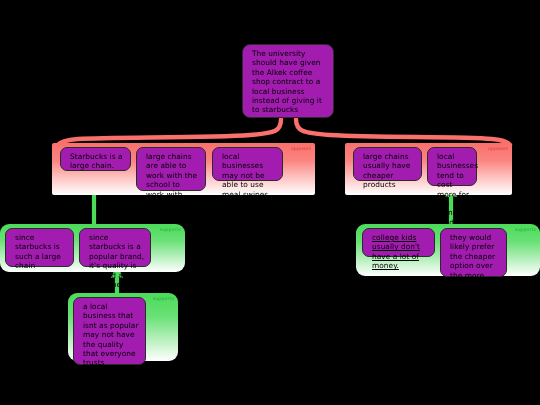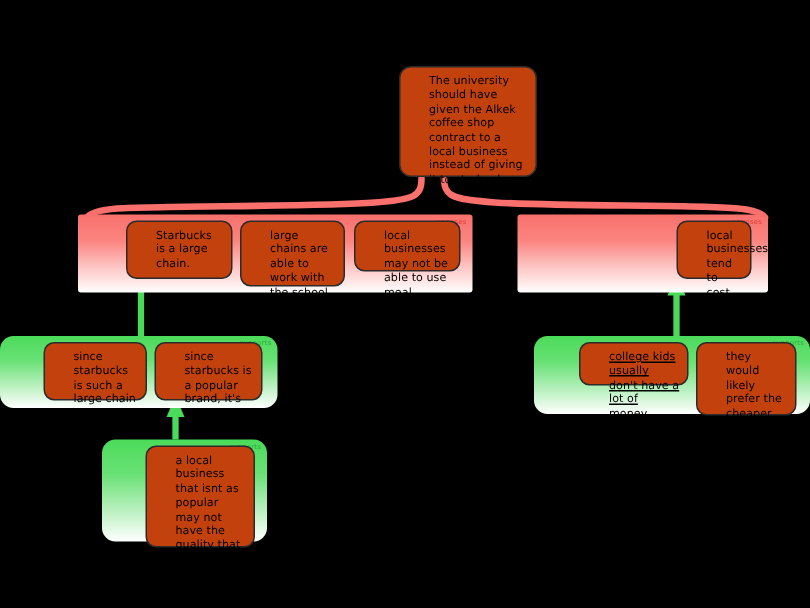--- a/index.html
+++ b/index.html
@@ -23,29 +23,28 @@
     top: 0;
     width: 540px;
     height: 405px;
     pointer-events: none;
   }
 
   
   .node {
     position: absolute;
     box-sizing: border-box;
-    background: #c2410c;
+    background: #a21caf;
     border: 1.4px solid #2b2b2b;
     border-radius: 7px;
     color: #000000;
     font-size: 7.4px;
     line-height: 9.4px;
-    padding: 4px 5px 4px 19px;
+    padding: 4px 5px 4px 9px;
     letter-spacing: 0.05px;
-    margin-left: 24px;
   }
 
   
   .root-node {
     left: 242px;
     top: 44px;
     width: 92px;
     height: 74px;
     border-width: 1.6px;
     border-radius: 8px;
@@ -77,21 +76,21 @@
   .group.supports > .group-label { color: #2ba93a; }
 
   
   #group-opposes-left   { left: 52px;  top: 143px; width: 263px; height: 52px; }
   #group-opposes-right  { left: 345px; top: 143px; width: 167px; height: 52px; }
   #group-supports-left  { left: 0px;   top: 224px; width: 185px; height: 48px; }
   #group-supports-right { left: 356px; top: 224px; width: 184px; height: 52px; }
   #group-supports-deep  { left: 68px;  top: 293px; width: 110px; height: 68px; }
 
   
-  #reason-0 { left: 60px;  top: 147px; width: 71px;  height: 39px; }
+  #reason-0 { left: 60px;  top: 147px; width: 71px;  height: 24px; }
   #reason-1 { left: 136px; top: 147px; width: 70px;  height: 44px; }
   #reason-2 { left: 212px; top: 147px; width: 71px;  height: 34px; }
   #reason-3 { left: 353px; top: 147px; width: 69px;  height: 34px; }
   #reason-4 { left: 427px; top: 147px; width: 50px;  height: 39px; }
 
   #reason-5 { left: 5px;   top: 228px; width: 69px;  height: 39px; }
   #reason-6 { left: 79px;  top: 228px; width: 72px;  height: 39px; }
   #reason-7 { left: 362px; top: 228px; width: 73px;  height: 29px; text-decoration: underline; }
   #reason-8 { left: 440px; top: 228px; width: 67px;  height: 49px; }
 
@@ -123,20 +122,21 @@
   <div class="group opposes" id="group-opposes-left">
     <span class="group-label">opposes</span>
   </div>
   <div class="node" id="reason-0">Starbucks is a large chain.</div>
   <div class="node" id="reason-1">large chains are able to work with the school to work with meal swipes as payment.</div>
   <div class="node" id="reason-2">local businesses may not be able to use meal swipes as payment.</div>
 
   <div class="group opposes" id="group-opposes-right">
     <span class="group-label">opposes</span>
   </div>
+  <div class="node" id="reason-3">large chains usually have cheaper products</div>
   <div class="node" id="reason-4">local businesses tend to cost more for the same product</div>
 
   <div class="group supports" id="group-supports-left">
     <span class="group-label">supports</span>
   </div>
   <div class="node" id="reason-6">since starbucks is a popular brand, it's quality is trusted among customers</div>
   <div class="node" id="reason-5">since starbucks is such a large chain because it is so popular</div>
 
   <div class="group supports" id="group-supports-right">
     <span class="group-label">supports</span>

